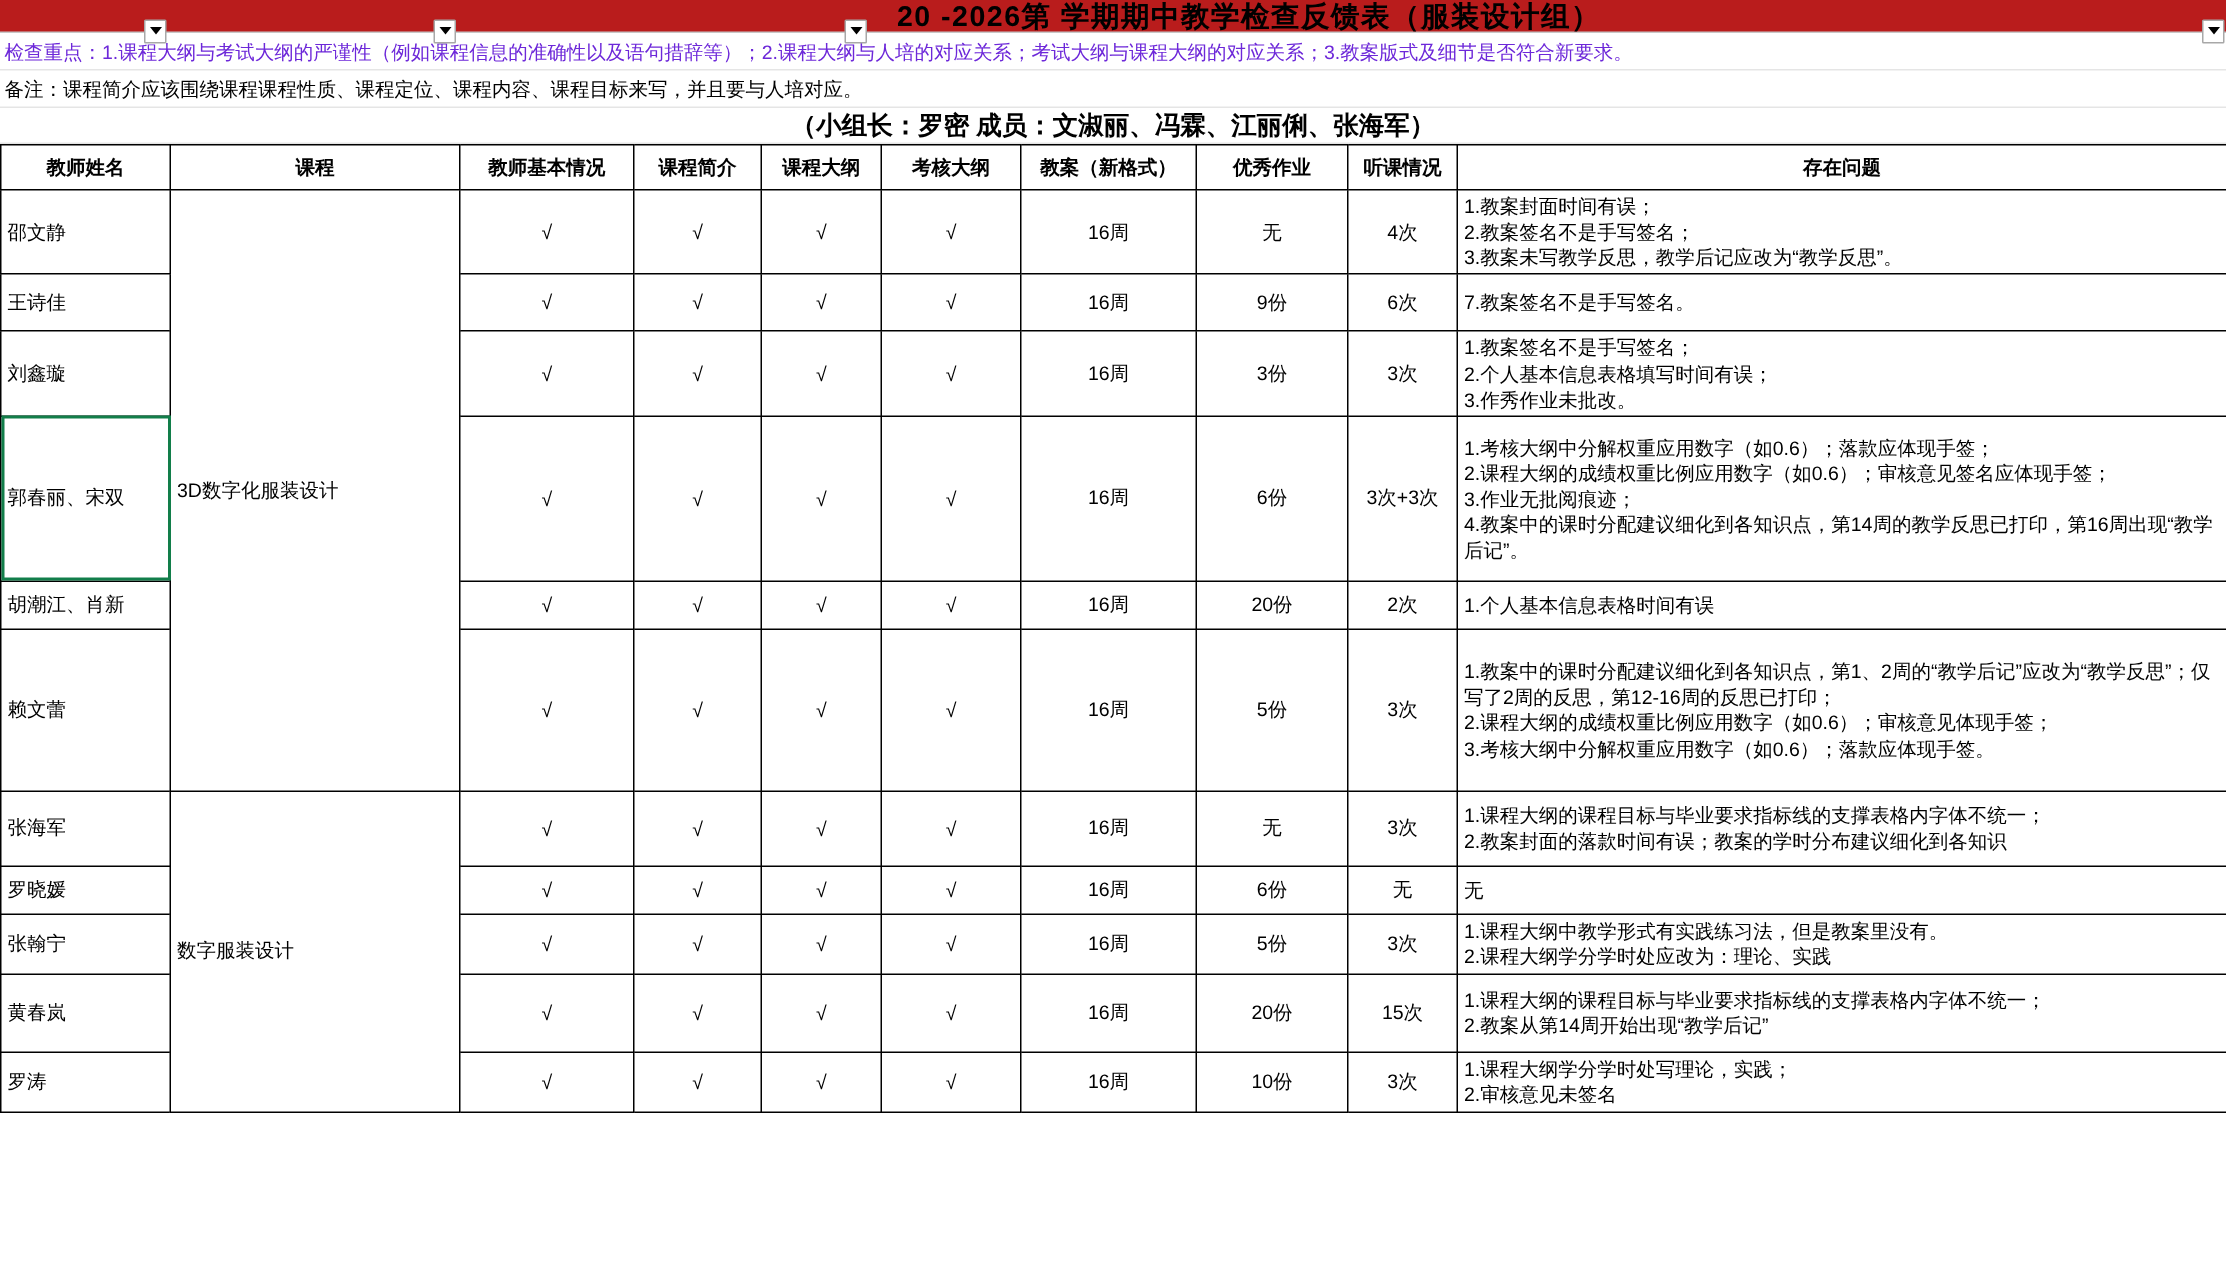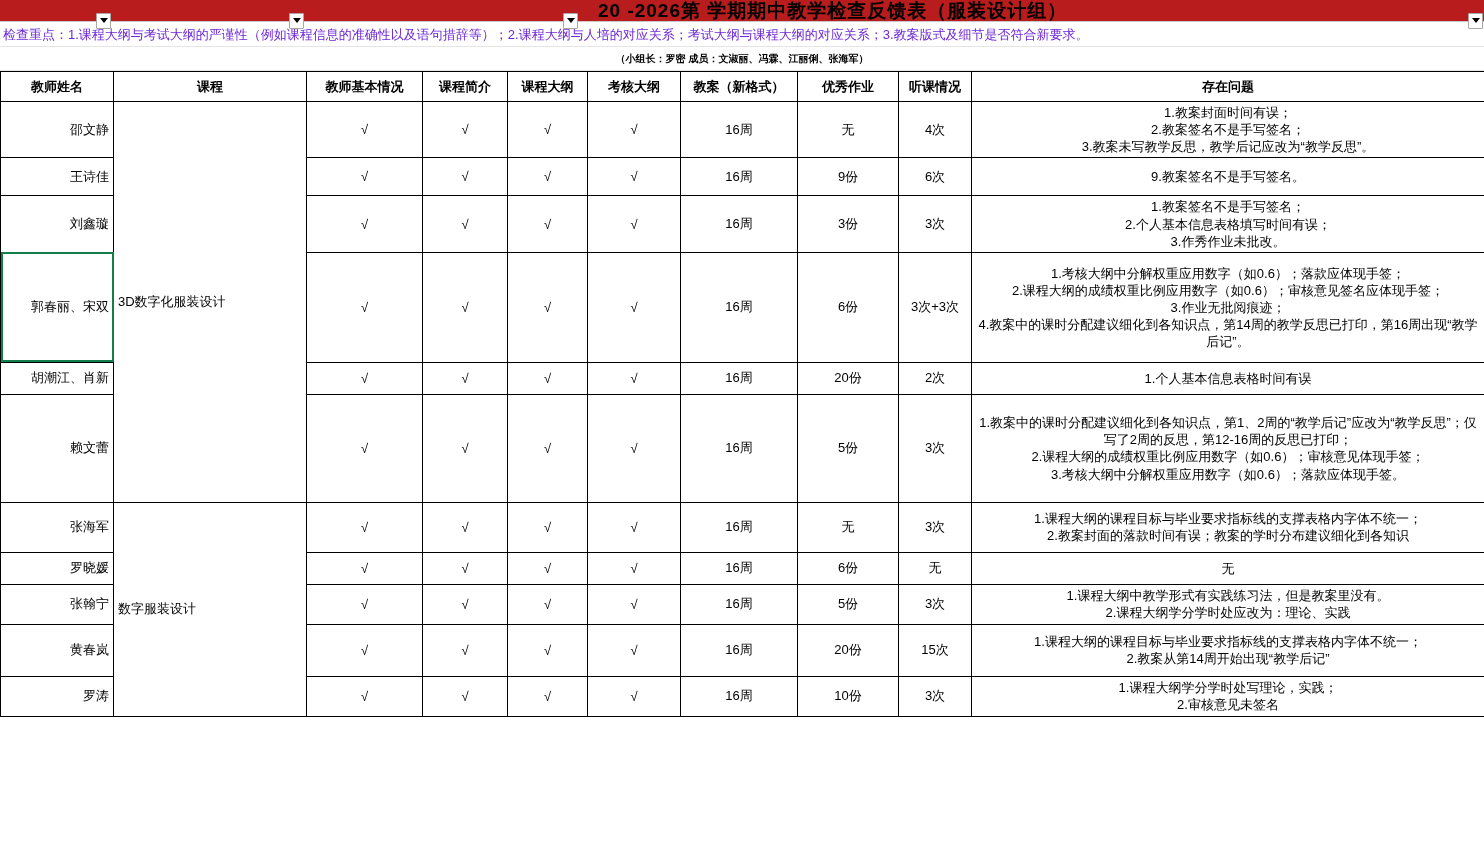--- a/index.html
+++ b/index.html
@@ -65,21 +65,21 @@
     font-size: 13px;
     color: #6d28d9;
     white-space: nowrap;
     border-bottom: 1px solid #e5e5e5;
   }
   .note.black { color: #000; }
   .groupline {
     height: 24px;
     line-height: 24px;
     text-align: center;
-    font-size: 10px;
+    font-size: 17px;
     font-weight: bold;
     border-bottom: 1px solid #e5e5e5;
   }
 
   
   table.grid {
     border-collapse: collapse;
     table-layout: fixed;
     width: 1484px;
   }
@@ -89,24 +89,24 @@
     padding: 2px 4px;
     vertical-align: middle;
     color: #000;
   }
   table.grid th {
     text-align: center;
     font-weight: bold;
     height: 30px;
   }
   td.c { text-align: center; }
-  td.name { text-align: right; }
+  td.name { text-align: left; }
   td.course { }
   td.issues {
-    text-align: center;
+    text-align: left;
     line-height: 1.32;
     vertical-align: middle;
     white-space: pre-line;
     margin-left: 31px;
   }
   td.check { text-align: center; font-size: 15px; }
   .sel {
     outline: 2px solid #127e4a;
     outline-offset: -2px;
     margin-top: 36px;
@@ -140,20 +140,21 @@
     </div>
     <div class="topcell" style="width:690px; border-right:none; justify-content:flex-start; padding-left:18px;">
       <span class="title-text">20  -2026第  学期期中教学检查反馈表（服装设计组）</span>
     </div>
     <div class="topcell" style="width:214px; border-right:none;">
       <span class="filter-btn"></span>
     </div>
   </div>
 
   <div class="note">检查重点：1.课程大纲与考试大纲的严谨性（例如课程信息的准确性以及语句措辞等）；2.课程大纲与人培的对应关系；考试大纲与课程大纲的对应关系；3.教案版式及细节是否符合新要求。</div>
+  <div class="note black">备注：课程简介应该围绕课程课程性质、课程定位、课程内容、课程目标来写，并且要与人培对应。</div>
   <div class="groupline">（小组长：罗密  成员：文淑丽、冯霖、江丽俐、张海军）</div>
 
   <table class="grid">
     <colgroup>
       <col class="w-name">
         <col class="w-course">
         <col class="w-basic">
         <col class="w-intro">
       <col class="w-outline">
         <col class="w-exam">
@@ -193,21 +194,21 @@
         </tr>
         <tr style="height: 38px;">
           <td class="name">王诗佳</td>
           <td class="check">√</td>
           <td class="check">√</td>
           <td class="check">√</td>
           <td class="check">√</td>
           <td class="c">16周</td>
           <td class="c">9份</td>
           <td class="c">6次</td>
-          <td class="issues">9.教案签名不是手写签名。</td>
+          <td class="issues">7.教案签名不是手写签名。</td>
         </tr>
         <tr style="height: 52px;">
           <td class="name">刘鑫璇</td>
           <td class="check">√</td>
           <td class="check">√</td>
           <td class="check">√</td>
           <td class="check">√</td>
           <td class="c">16周</td>
           <td class="c">3份</td>
           <td class="c">3次</td>

